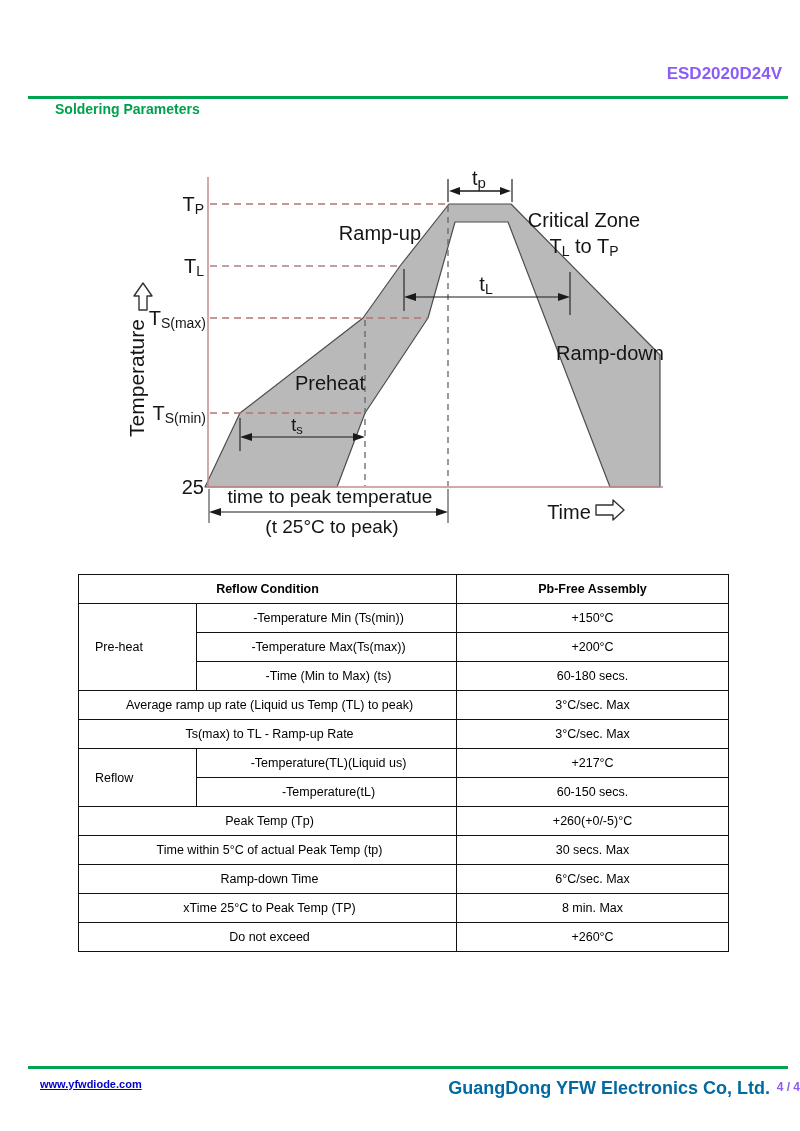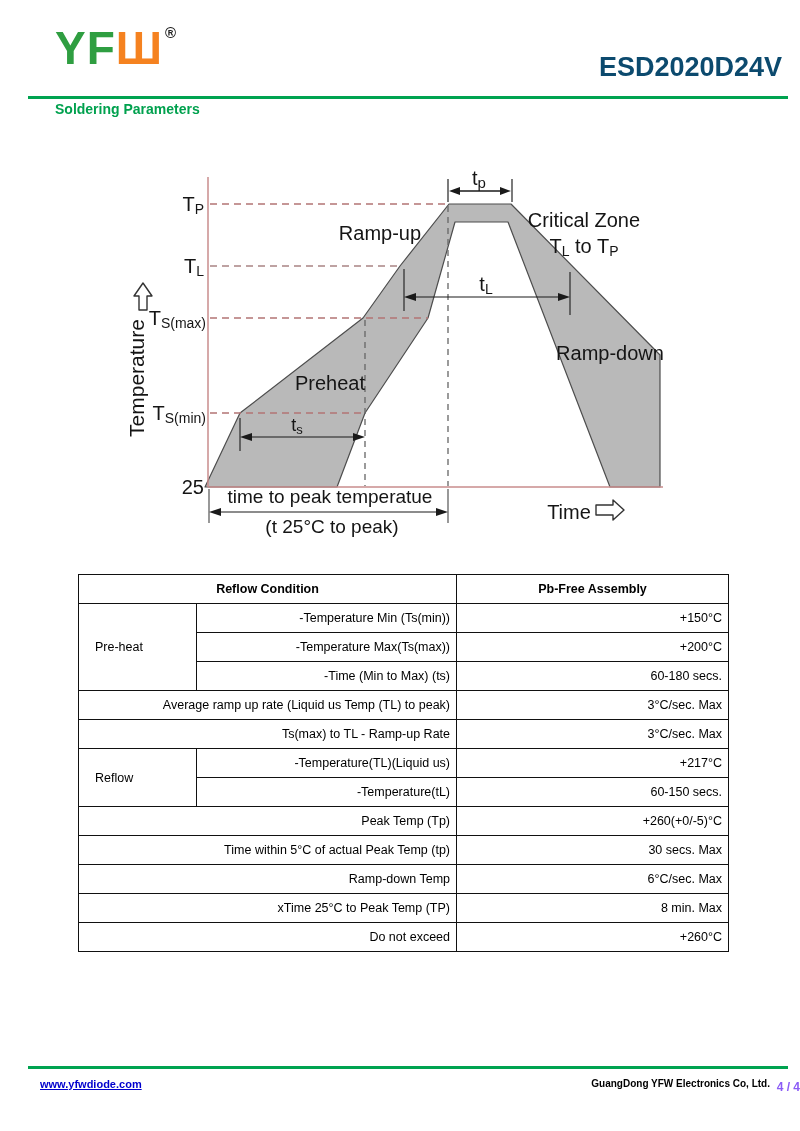--- a/index.html
+++ b/index.html
@@ -10,60 +10,59 @@
     overflow:hidden;
   }
   
   .logo-block { position:absolute; left:55px; top:10px; }
   .logo-line1 { font-weight:800; font-size:46px; line-height:46px; letter-spacing:1px; }
   .logo-yf { color:#2f9e41; }
   .logo-w  { color:#f58220; }
   .logo-reg { font-size:15px; font-weight:700; color:#222; vertical-align:26px; margin-left:2px; }
   .logo-cn { font-size:30px; font-weight:700; color:#000; letter-spacing:4px; margin-top:1px;
              font-family:"Liberation Sans", sans-serif; }
-  .part-number { position:absolute; right:18px; top:52px; font-size:27px; font-weight:700; color:#0c4a6e; }
+  .part-number { position:absolute; right:18px; top:64px; font-size:17px; font-weight:700; color:#8b5cf6; }
   .green-rule { position:absolute; left:28px; width:760px; height:3px; background:#00a350; }
   .rule-top { top:96px; }
   .rule-bottom { top:1066px; }
   .section-title { position:absolute; left:55px; top:101px; font-size:14px; font-weight:700; color:#00a14e; }
 
   
   .diagram-svg { position:absolute; left:0; top:0; }
   .diagram-svg text { fill:#151515; }
 
   
   .reflow-table {
     position:absolute; left:78px; top:574px; width:650px;
     border-collapse:collapse; table-layout:fixed;
     font-size:12.5px; color:#000;
   }
   .reflow-table td {
     border:1.5px solid #111; height:29px; padding:2px 6px;
-    vertical-align:middle; text-align:right;
+    vertical-align:middle; text-align:center;
   }
   .reflow-table td.hdr { font-weight:700; text-align:center;margin-left:43px; }
   .reflow-table td.group { text-align:left; padding-left:16px; }
   .reflow-table td.cond { padding-left:10px; }
   .reflow-table td.center { }
-  .reflow-table td.val { text-align:right; }
+  .reflow-table td.val { text-align:center; }
 
   
   .footer-link { position:absolute; left:40px; top:1078px; font-size:11px; font-weight:700;
                  color:#0000cd; text-decoration:underline; }
   .footer-page { position:absolute; left:0; right:0; top:1080px; text-align:right;
                  font-size:12px; font-weight:700; color:#8b5cf6; }
-  .footer-company { position:absolute; right:30px; top:1078px; font-size:10px; font-weight:700; color:#000000; }
+  .footer-company { position:absolute; right:30px; top:1078px; font-size:18px; font-weight:700; color:#0369a1; }
 </style>
 </head>
 <body>
 
 <div class="page">
 
   <div class="logo-block">
-    <div class="logo-line1"><span class="logo-yf">YF</span><span class="logo-w">Ш</span><span class="logo-reg">®</span></div>
   </div>
   <div class="part-number">ESD2020D24V</div>
   <div class="green-rule rule-top"></div>
   <div class="section-title">Soldering Parameters</div>
 
   <svg class="diagram-svg" width="800" height="560" viewBox="0 0 560 560" style="width:800px;height:560px;" preserveAspectRatio="none">
   </svg>
   <svg class="diagram-svg" width="800" height="560" viewBox="0 0 800 560">
 
     <path d="M205,487 L240,413 L363,318 L400,266 L449,204 L511,204 L660,355 L660,487
@@ -169,21 +168,21 @@
     </tr>
     <tr>
       <td colspan="2" class="cond">Peak Temp (Tp)</td>
       <td class="val">+260(+0/-5)°C</td>
     </tr>
     <tr>
       <td colspan="2" class="cond">Time within 5°C of actual Peak Temp (tp)</td>
       <td class="val">30 secs. Max</td>
     </tr>
     <tr>
-      <td colspan="2" class="cond">Ramp-down Temp</td>
+      <td colspan="2" class="cond">Ramp-down Time</td>
       <td class="val">6°C/sec. Max</td>
     </tr>
     <tr>
       <td colspan="2" class="cond">xTime 25°C to Peak Temp (TP)</td>
       <td class="val">8 min. Max</td>
     </tr>
     <tr>
       <td colspan="2" class="cond">Do not exceed</td>
       <td class="val">+260°C</td>
     </tr>

